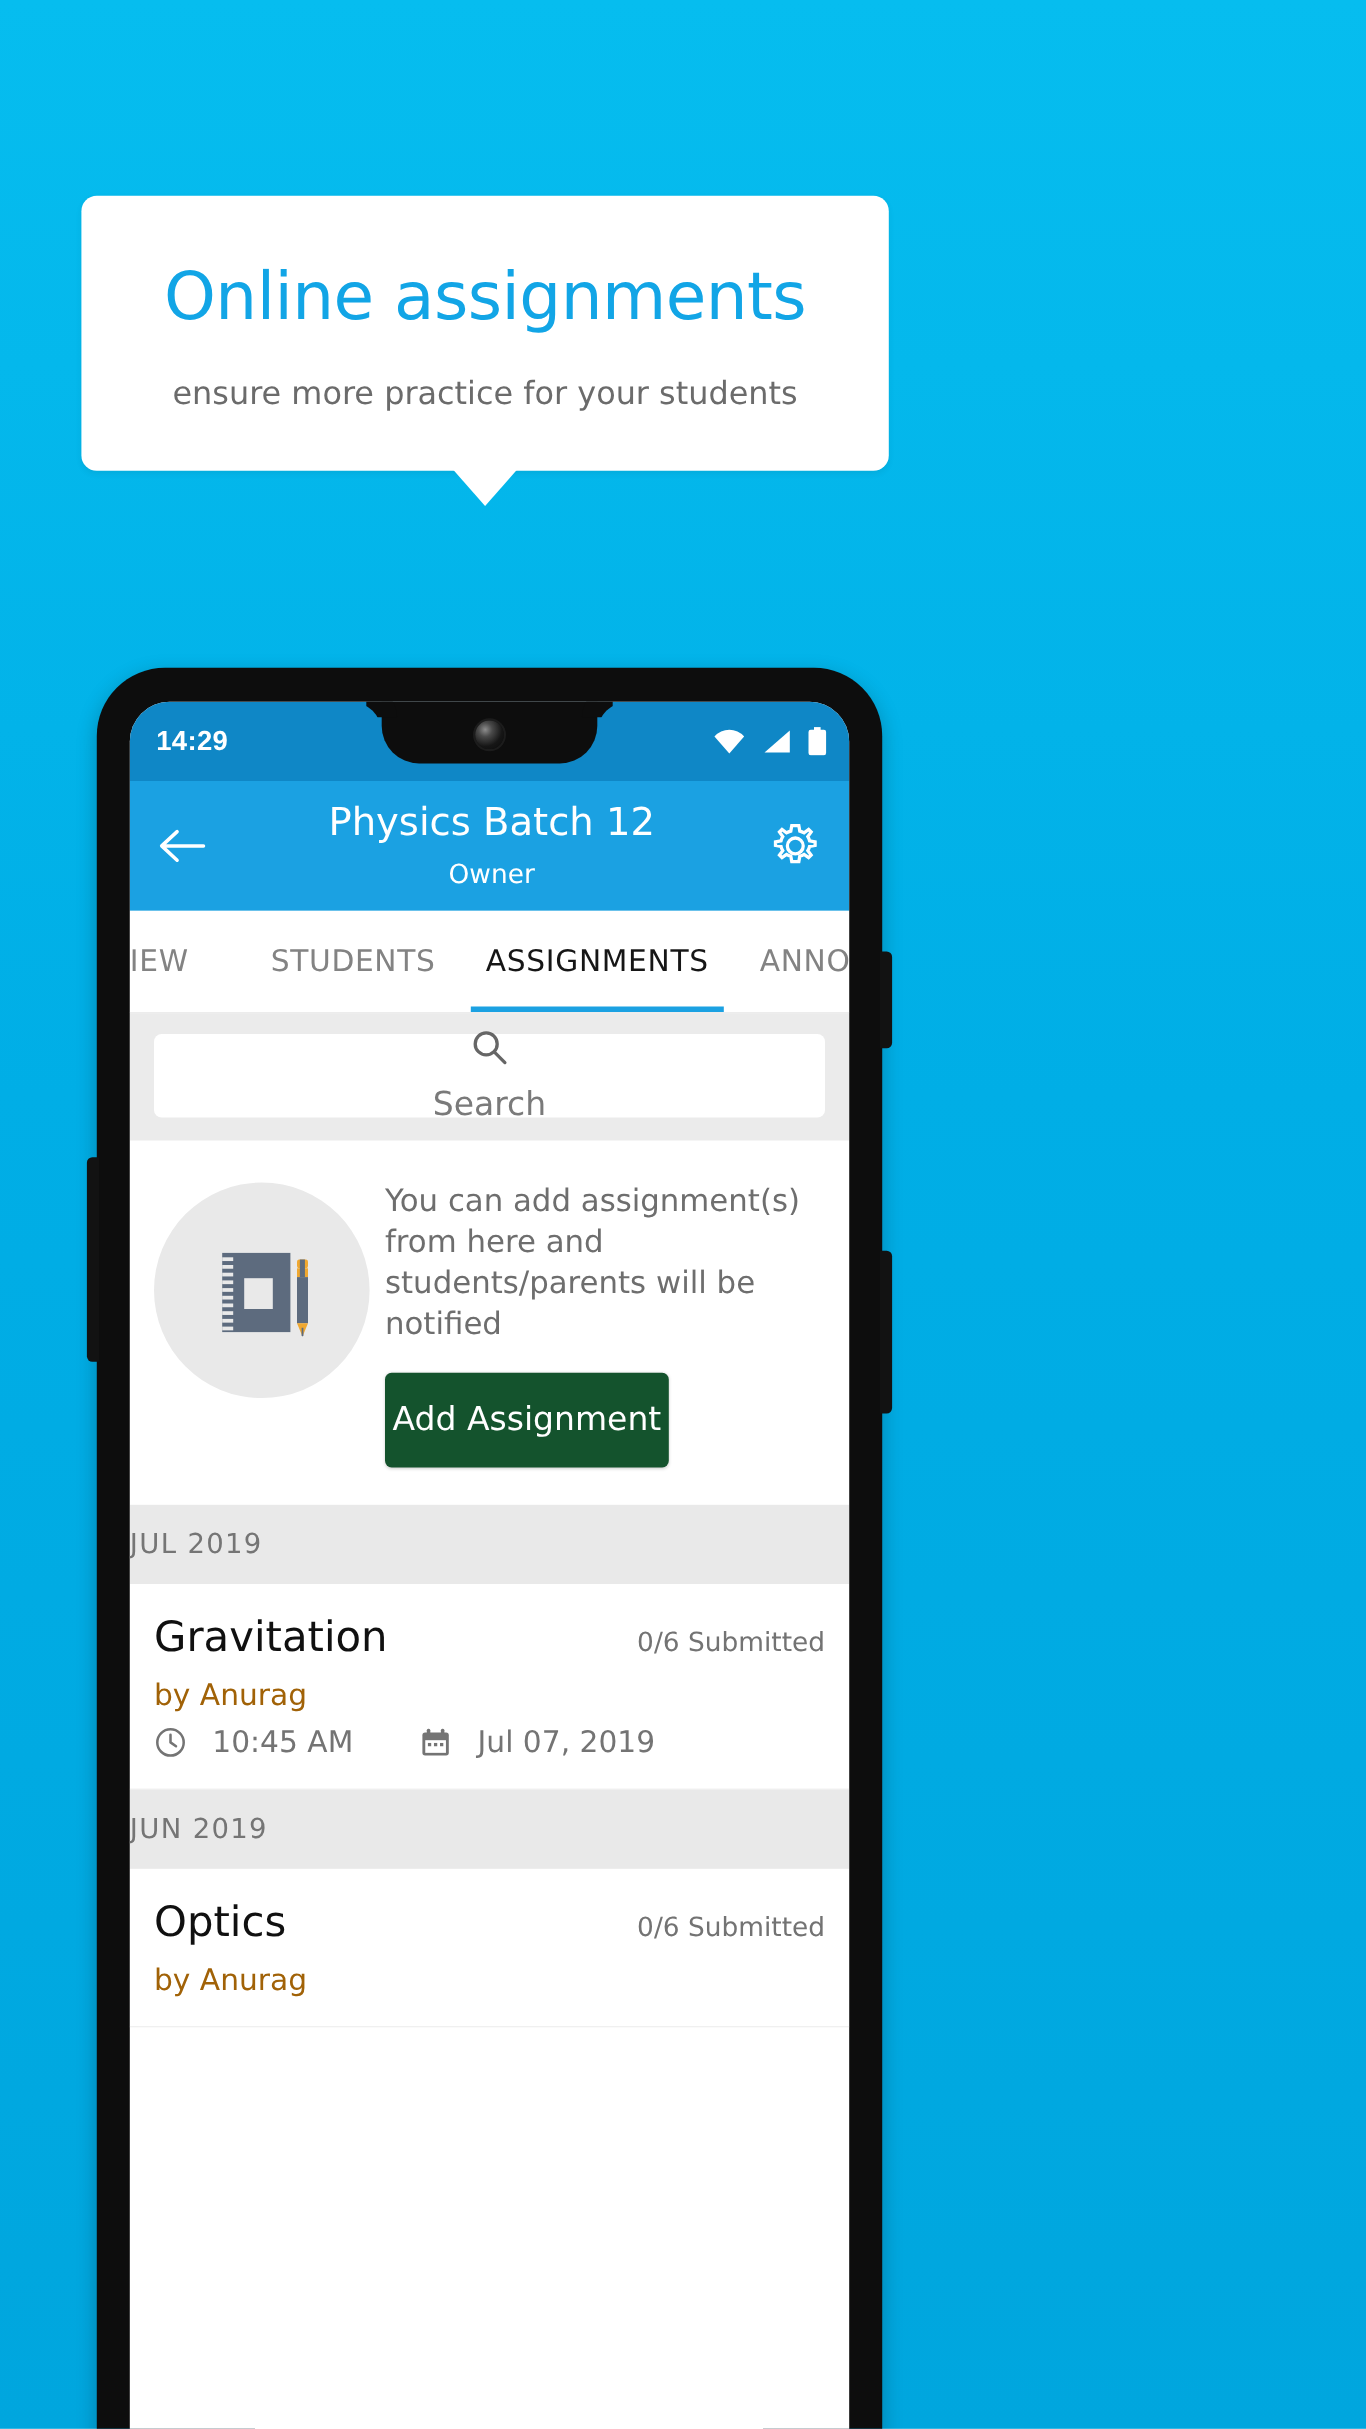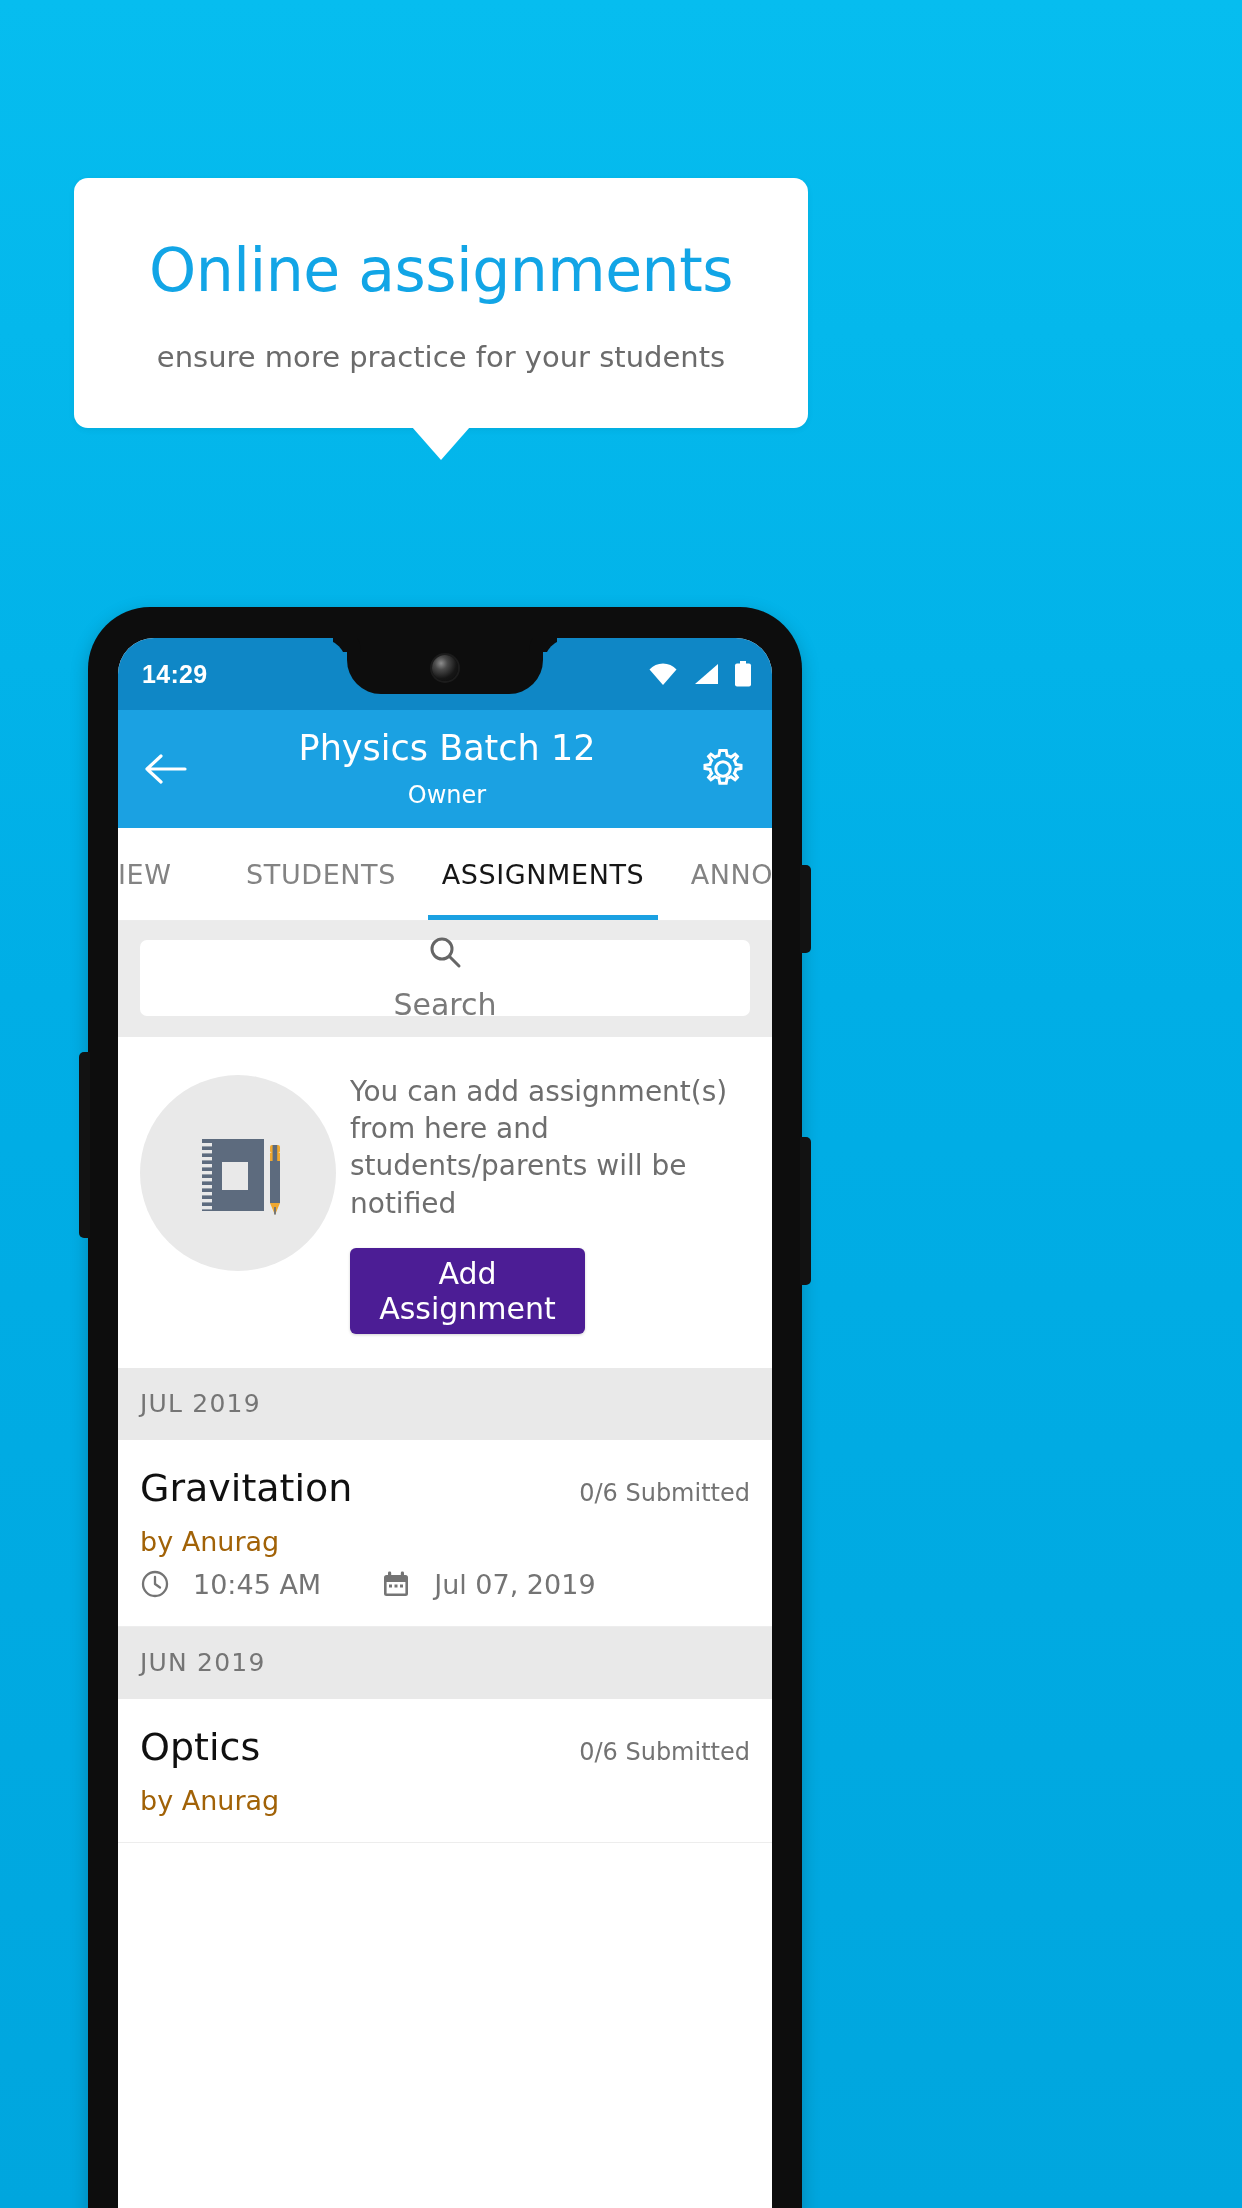--- a/index.html
+++ b/index.html
@@ -258,39 +258,38 @@
     padding-top: 6px;
   }
   #promo-text {
     font-size: 28px;
     line-height: 1.33;
     color: #6e6e6e;
     font-family: "DejaVu Sans", sans-serif;
   }
   #add-assignment-button {
     margin-top: 26px;
-    background: #4c1d95;
+    background: #14532d;
     color: #ffffff;
     border: none;
     border-radius: 6px;
     height: 86px;
-    width: 235px;
+    width: 258px;
     font-size: 30px;
     font-family: "DejaVu Sans", sans-serif;
     cursor: pointer;
     box-shadow: 0 1px 3px rgba(0,0,0,0.18);
   }
 
   
   .month-header {
     background: #e9e9e9;
     height: 72px;
     display: flex;
     align-items: center;
-    padding-left: 22px;
     font-size: 25px;
     color: #757575;
     letter-spacing: 1.2px;
     font-family: "DejaVu Sans", sans-serif;
   }
   .assignment-row {
     background: #ffffff;
     padding: 26px 22px 26px 22px;
     border-bottom: 1px solid #ededed;
   }

